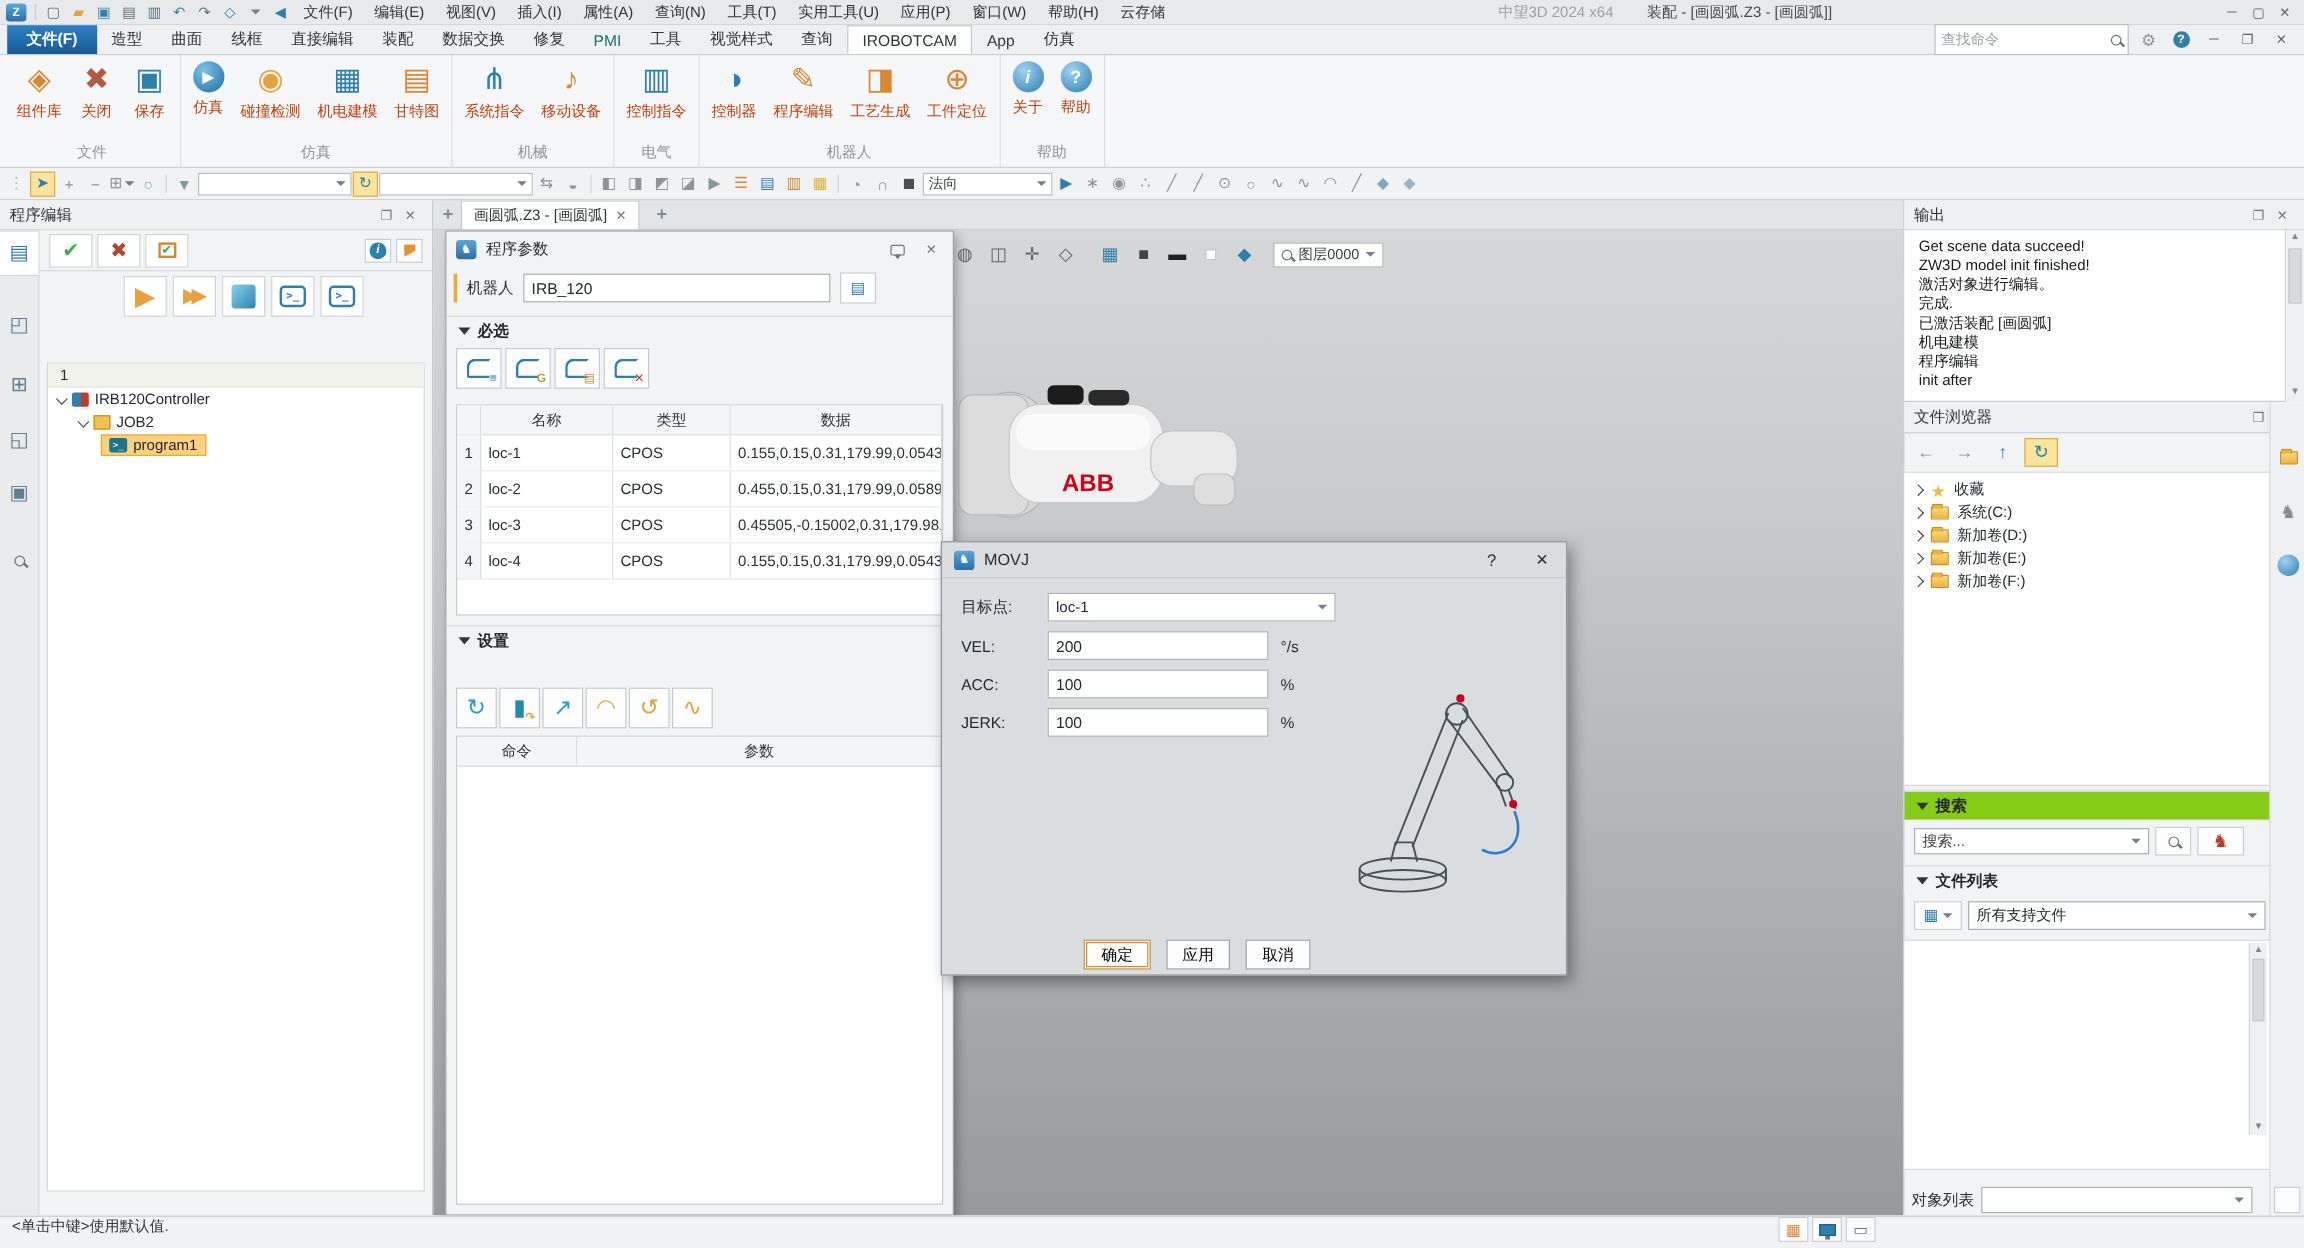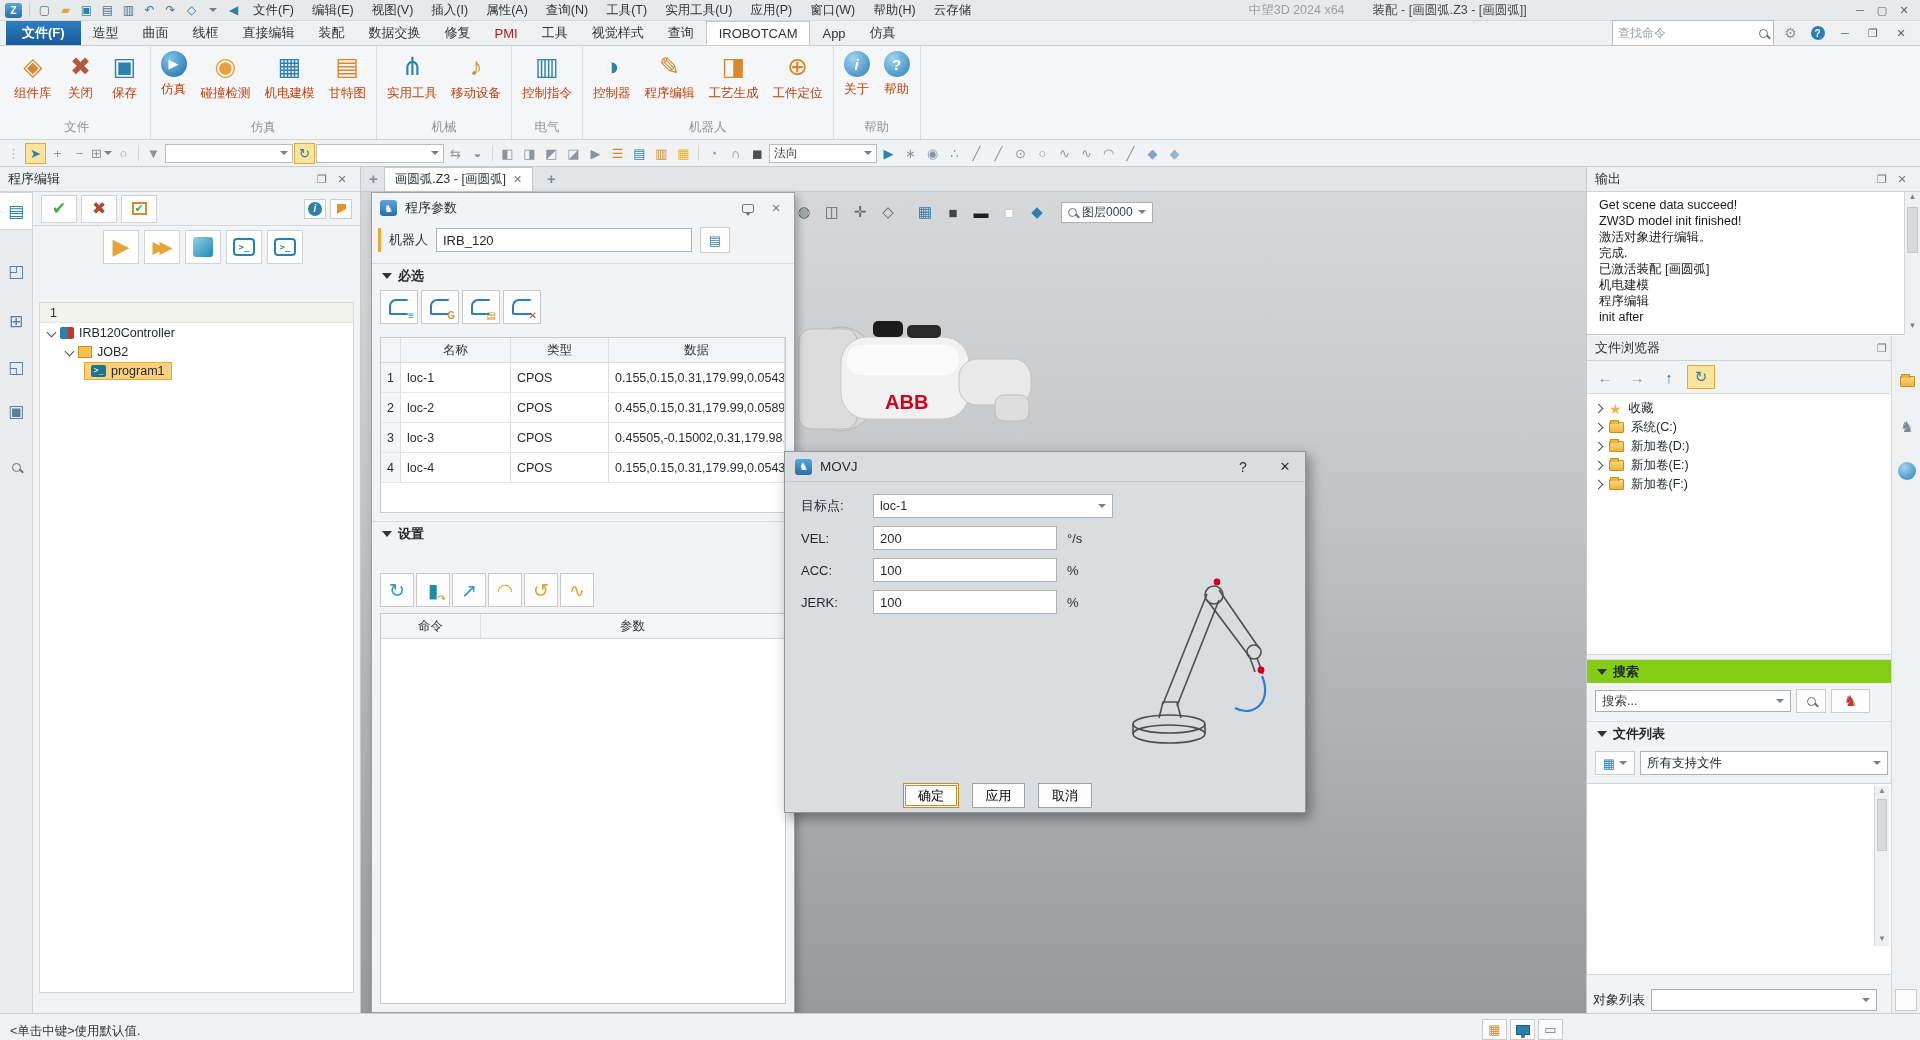--- a/index.html
+++ b/index.html
@@ -101,21 +101,21 @@
 .sthumb{background:#d7dbde;border:1px solid #c3c8cc}
 .fbbtn{width:28px;height:24px;display:inline-flex;align-items:center;justify-content:center;font-size:15px;color:#7a95a8;border:1px solid transparent}
 .fbbtn.hl{background:#fce49c;border:1px solid #e3a93c;color:#2d7fae}
 .fsrow{height:19px;display:flex;align-items:center;gap:7px;font-size:12.5px;color:#24292e;padding-left:8px}
 .folder{width:15px;height:11px;background:linear-gradient(#fbd97c,#eeb43e);border:1px solid #c98f1e;border-radius:1px;position:relative;display:inline-block}
 .folder::before{content:"";position:absolute;top:-3px;left:0;width:7px;height:3px;background:#eeb43e;border:1px solid #c98f1e;border-bottom:none;border-radius:1px 1px 0 0}
 .star{color:#f4b63f;font-size:14px;line-height:10px}
 .combo{background:#fff;border:1px solid #aab0b5;display:flex;align-items:center;justify-content:space-between;padding:0 6px;font-size:12.5px;color:#404040}
 .bluesq{width:18px;height:18px;border-radius:50%;background:radial-gradient(circle at 35% 30%,#9fd4ef,#2d7db6)}
 
-#statusbar{top:1013px;left:0;right:0;height:27px;background:#f0f2f4;border-top:1px solid #c9cdd0;display:flex;align-items:flex-end;padding:0 10px;font-size:12.5px;color:#33383d}
+#statusbar{top:1013px;left:0;right:0;height:27px;background:#f0f2f4;border-top:1px solid #c9cdd0;display:flex;align-items:flex-start;padding:0 10px;font-size:12.5px;color:#33383d}
 .stbtn{width:25px;height:21px;border:1px solid #c9cdd0;background:#fbfcfd;display:inline-flex;align-items:center;justify-content:center;font-size:13px;color:#6f777e;margin-left:3px}
 .monitor{width:14px;height:10px;background:#2d7fae;border:1px solid #1b5f8d;position:relative}
 .monitor::after{content:"";position:absolute;bottom:-4px;left:4px;width:4px;height:3px;background:#6f777e}
 .bubble{width:12px;height:9px;border:1.5px solid #6f777e;border-radius:2px;position:relative}
 .bubble::after{content:"";position:absolute;bottom:-4px;left:2px;border-left:3px solid transparent;border-right:3px solid transparent;border-top:4px solid #6f777e}
 .pennant{width:0;height:0;border-top:5px solid #e8912d;border-bottom:5px solid transparent;border-left:9px solid #e8912d;position:relative;display:inline-block}
 .ibtn{width:22px;height:20px;border:1px solid #c9cdd0;background:#fdfdfd;display:inline-flex;align-items:center;justify-content:center}
 .infoc{width:14px;height:14px;border-radius:50%;background:#2d7fae;color:#fff;font-size:10px;font-weight:bold;display:inline-flex;align-items:center;justify-content:center;font-style:italic}
 </style>
 </head>
@@ -159,21 +159,21 @@
 
 <div id="ribbontabs" class="ab">
   <span class="filebtn">文件(F)</span>
   <span class="rtab">造型</span>
   <span class="rtab">曲面</span>
   <span class="rtab">线框</span>
   <span class="rtab">直接编辑</span>
   <span class="rtab">装配</span>
   <span class="rtab">数据交换</span>
   <span class="rtab">修复</span>
-  <span class="rtab" style="color:#b91c1c">PMI</span>
+  <span class="rtab" style="color:#0f766e">PMI</span>
   <span class="rtab">工具</span>
   <span class="rtab">视觉样式</span>
   <span class="rtab">查询</span>
   <span class="rtab active">IROBOTCAM</span>
   <span class="rtab">App</span>
   <span class="rtab">仿真</span>
   <span style="flex:1"></span>
   <span class="flex" style="gap:6px;padding-right:8px">
     <span class="cmdsearch">
       <span>查找命令</span>
@@ -225,21 +225,21 @@
           <span class="ric" style="color:#d9882f">▤</span>
           <span class="rlbl">甘特图</span>
         </span>
     </div>
     <div class="rgl">仿真</div>
   </div>
   <div class="rgroup">
     <div class="rbtns">
       <span class="rbtn">
           <span class="ric" style="color:#2d7fae">⋔</span>
-          <span class="rlbl">实用工具</span>
+          <span class="rlbl">系统指令</span>
         </span>
       <span class="rbtn">
           <span class="ric" style="color:#d9882f">♪</span>
           <span class="rlbl">移动设备</span>
         </span>
     </div>
     <div class="rgl">机械</div>
   </div>
   <div class="rgroup">
     <div class="rbtns">

